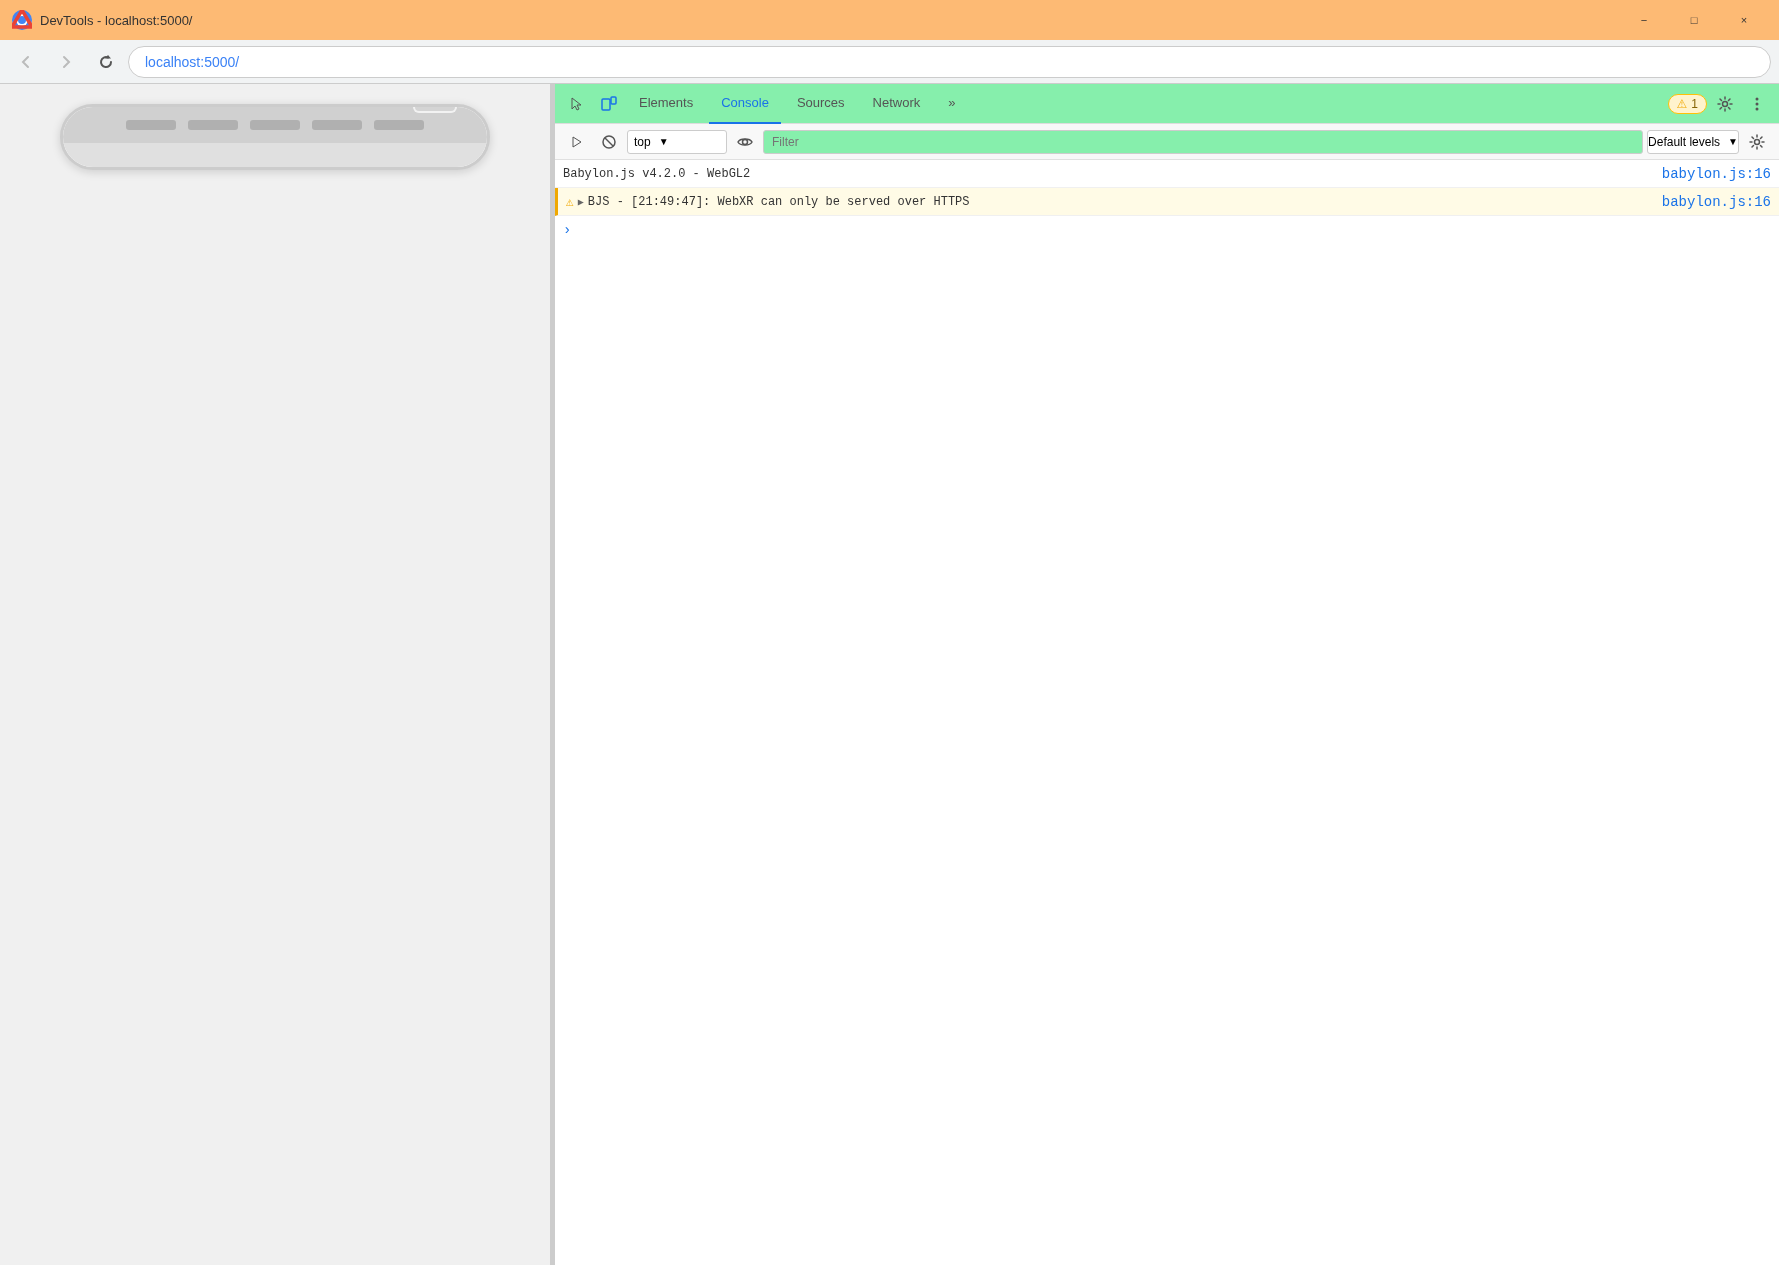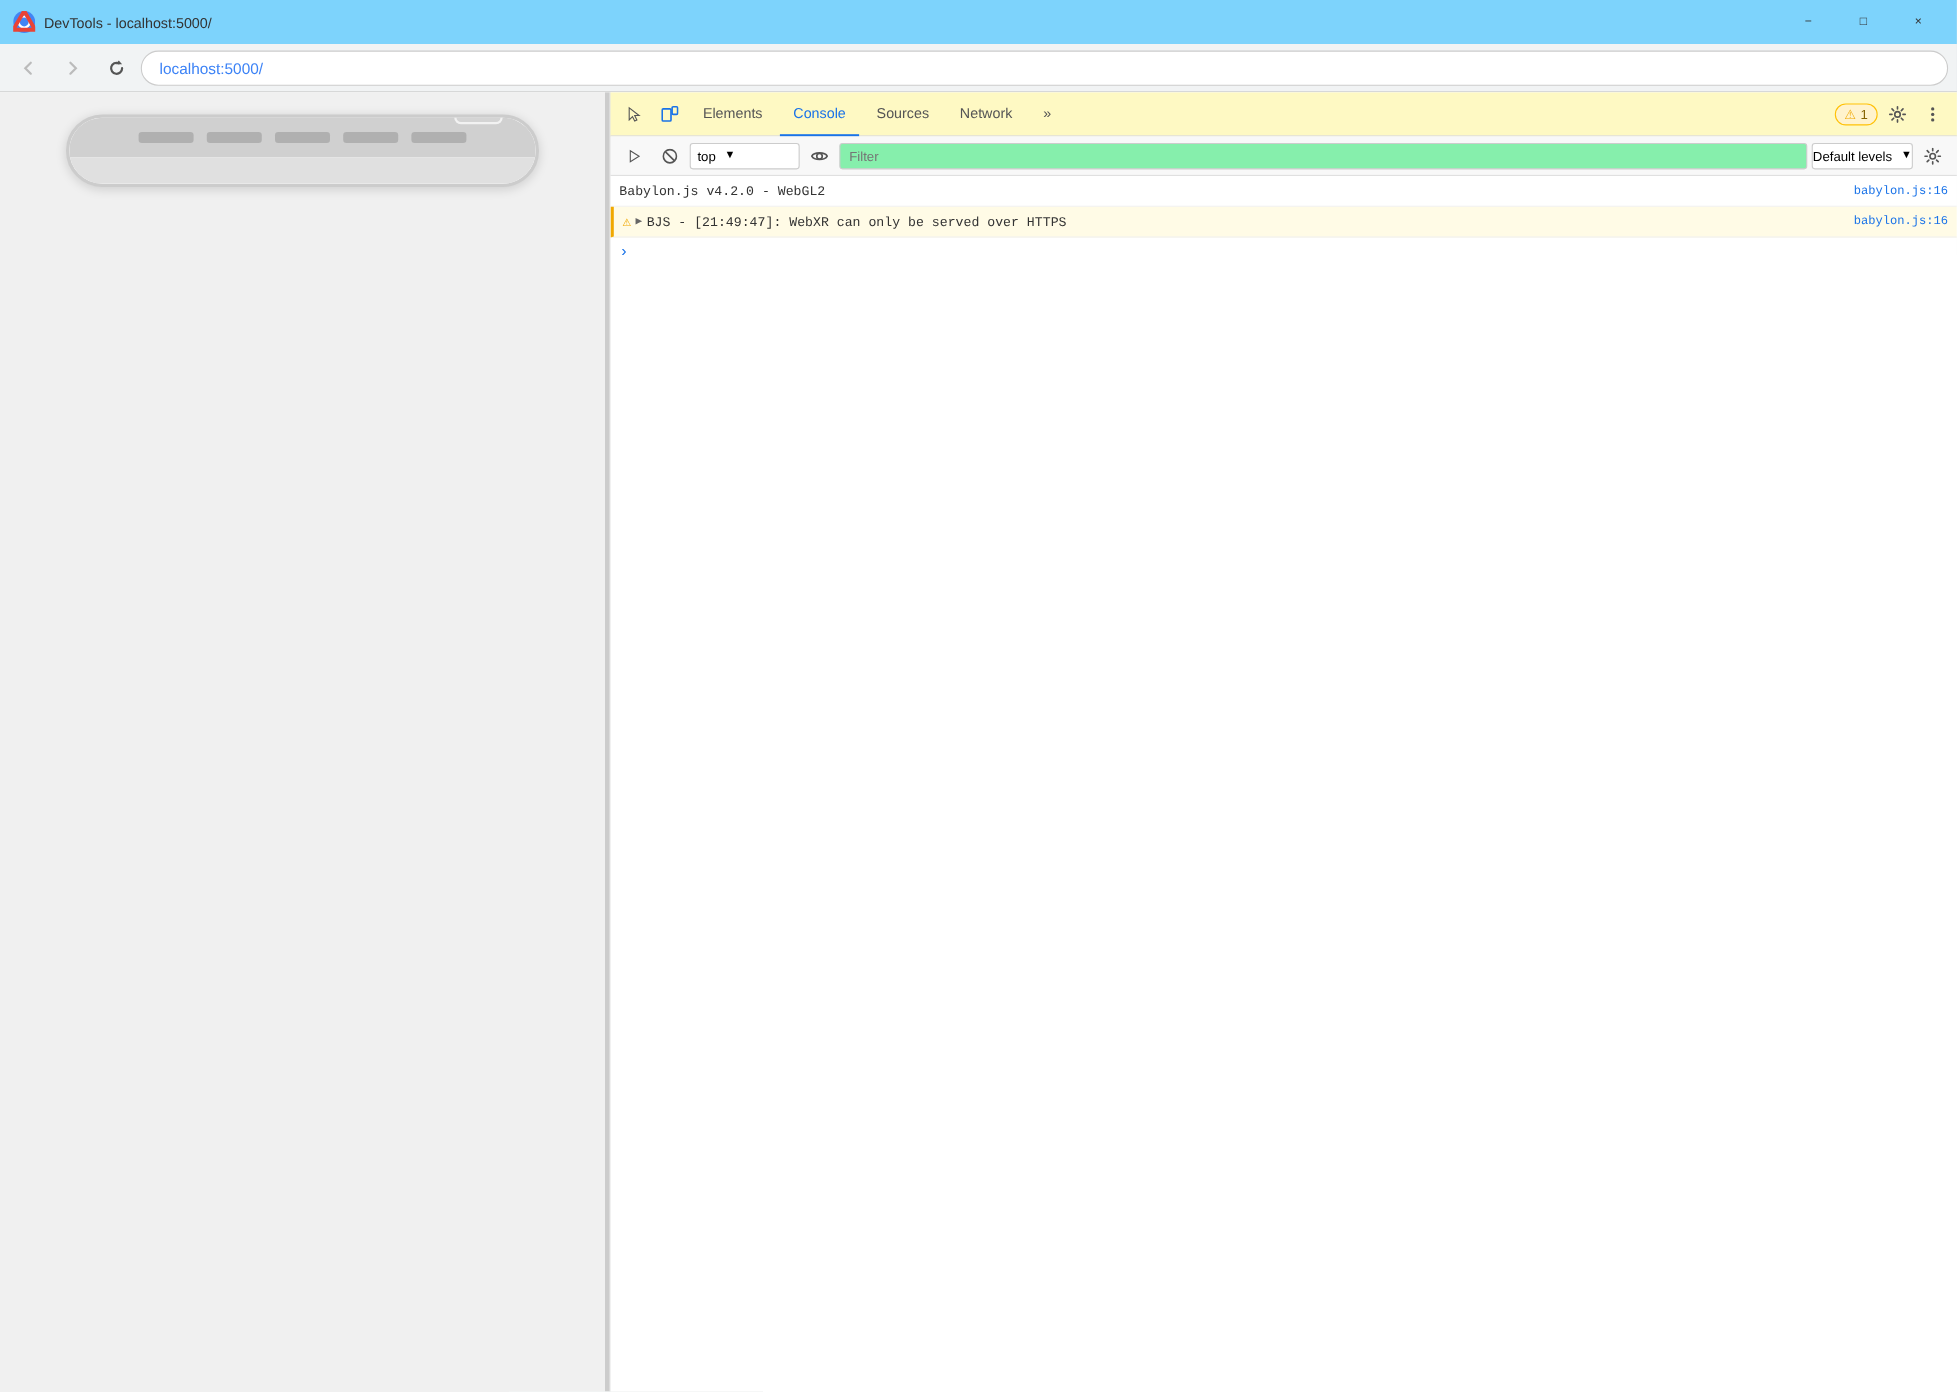--- a/index.html
+++ b/index.html
@@ -9,21 +9,21 @@
       background: #dee1e6;
       font-family: 'Segoe UI', Arial, sans-serif;
       font-size: 13px;
       overflow: hidden;
     }
 
     
     .title-bar {
       display: flex;
       align-items: center;
-      background: #7dd3fc;
+      background: #fdba74;
       height: 40px;
       padding: 0 12px;
       gap: 8px;
     }
     .title-bar-icon {
       width: 20px;
       height: 20px;
     }
     .title-bar-title {
       flex: 1;
@@ -175,21 +175,21 @@
       background: #f8f8f8;
       border-left: 1px solid #ccc;
       display: flex;
       flex-direction: column;
     }
 
     
     .devtools-toolbar {
       display: flex;
       align-items: center;
-      background: #fef9c3;
+      background: #86efac;
       height: 40px;
       border-bottom: 1px solid #ddd;
       padding: 0 8px;
       gap: 4px;
     }
     .dt-icon-btn {
       width: 28px;
       height: 28px;
       border: none;
       background: transparent;
@@ -302,21 +302,21 @@
       border-left: 3px solid #f0a800;
     }
 
     .console-text {
       flex: 1;
       color: #333;
     }
     .console-link {
       color: #1a73e8;
       text-decoration: none;
-      font-size: 11px;
+      font-size: 14px;
       margin-left: 8px;
     }
     .warning-icon {
       color: #f0a800;
       margin-right: 4px;
       font-size: 13px;
     }
     .expand-arrow {
       color: #666;
       margin-right: 4px;

